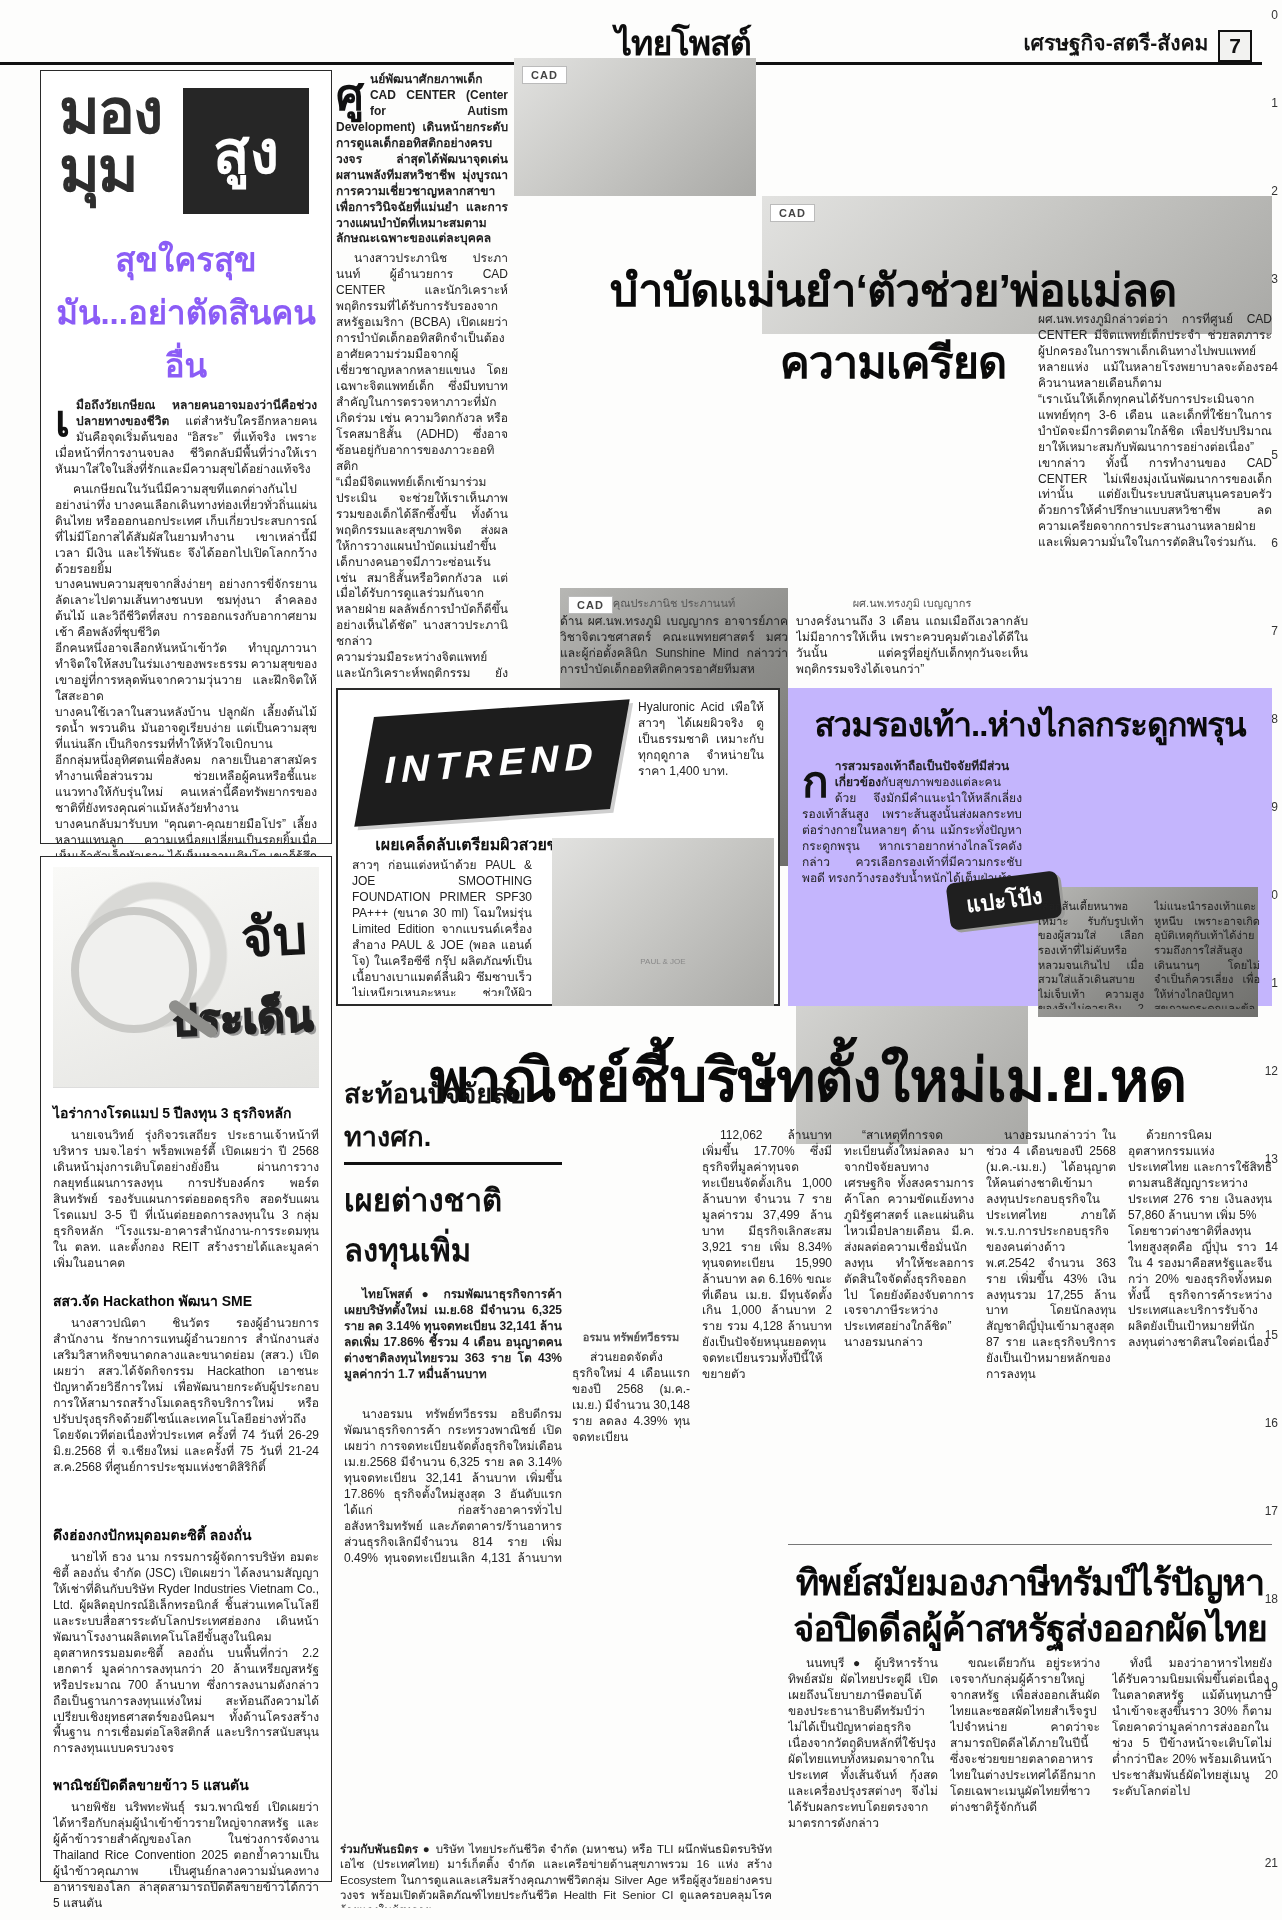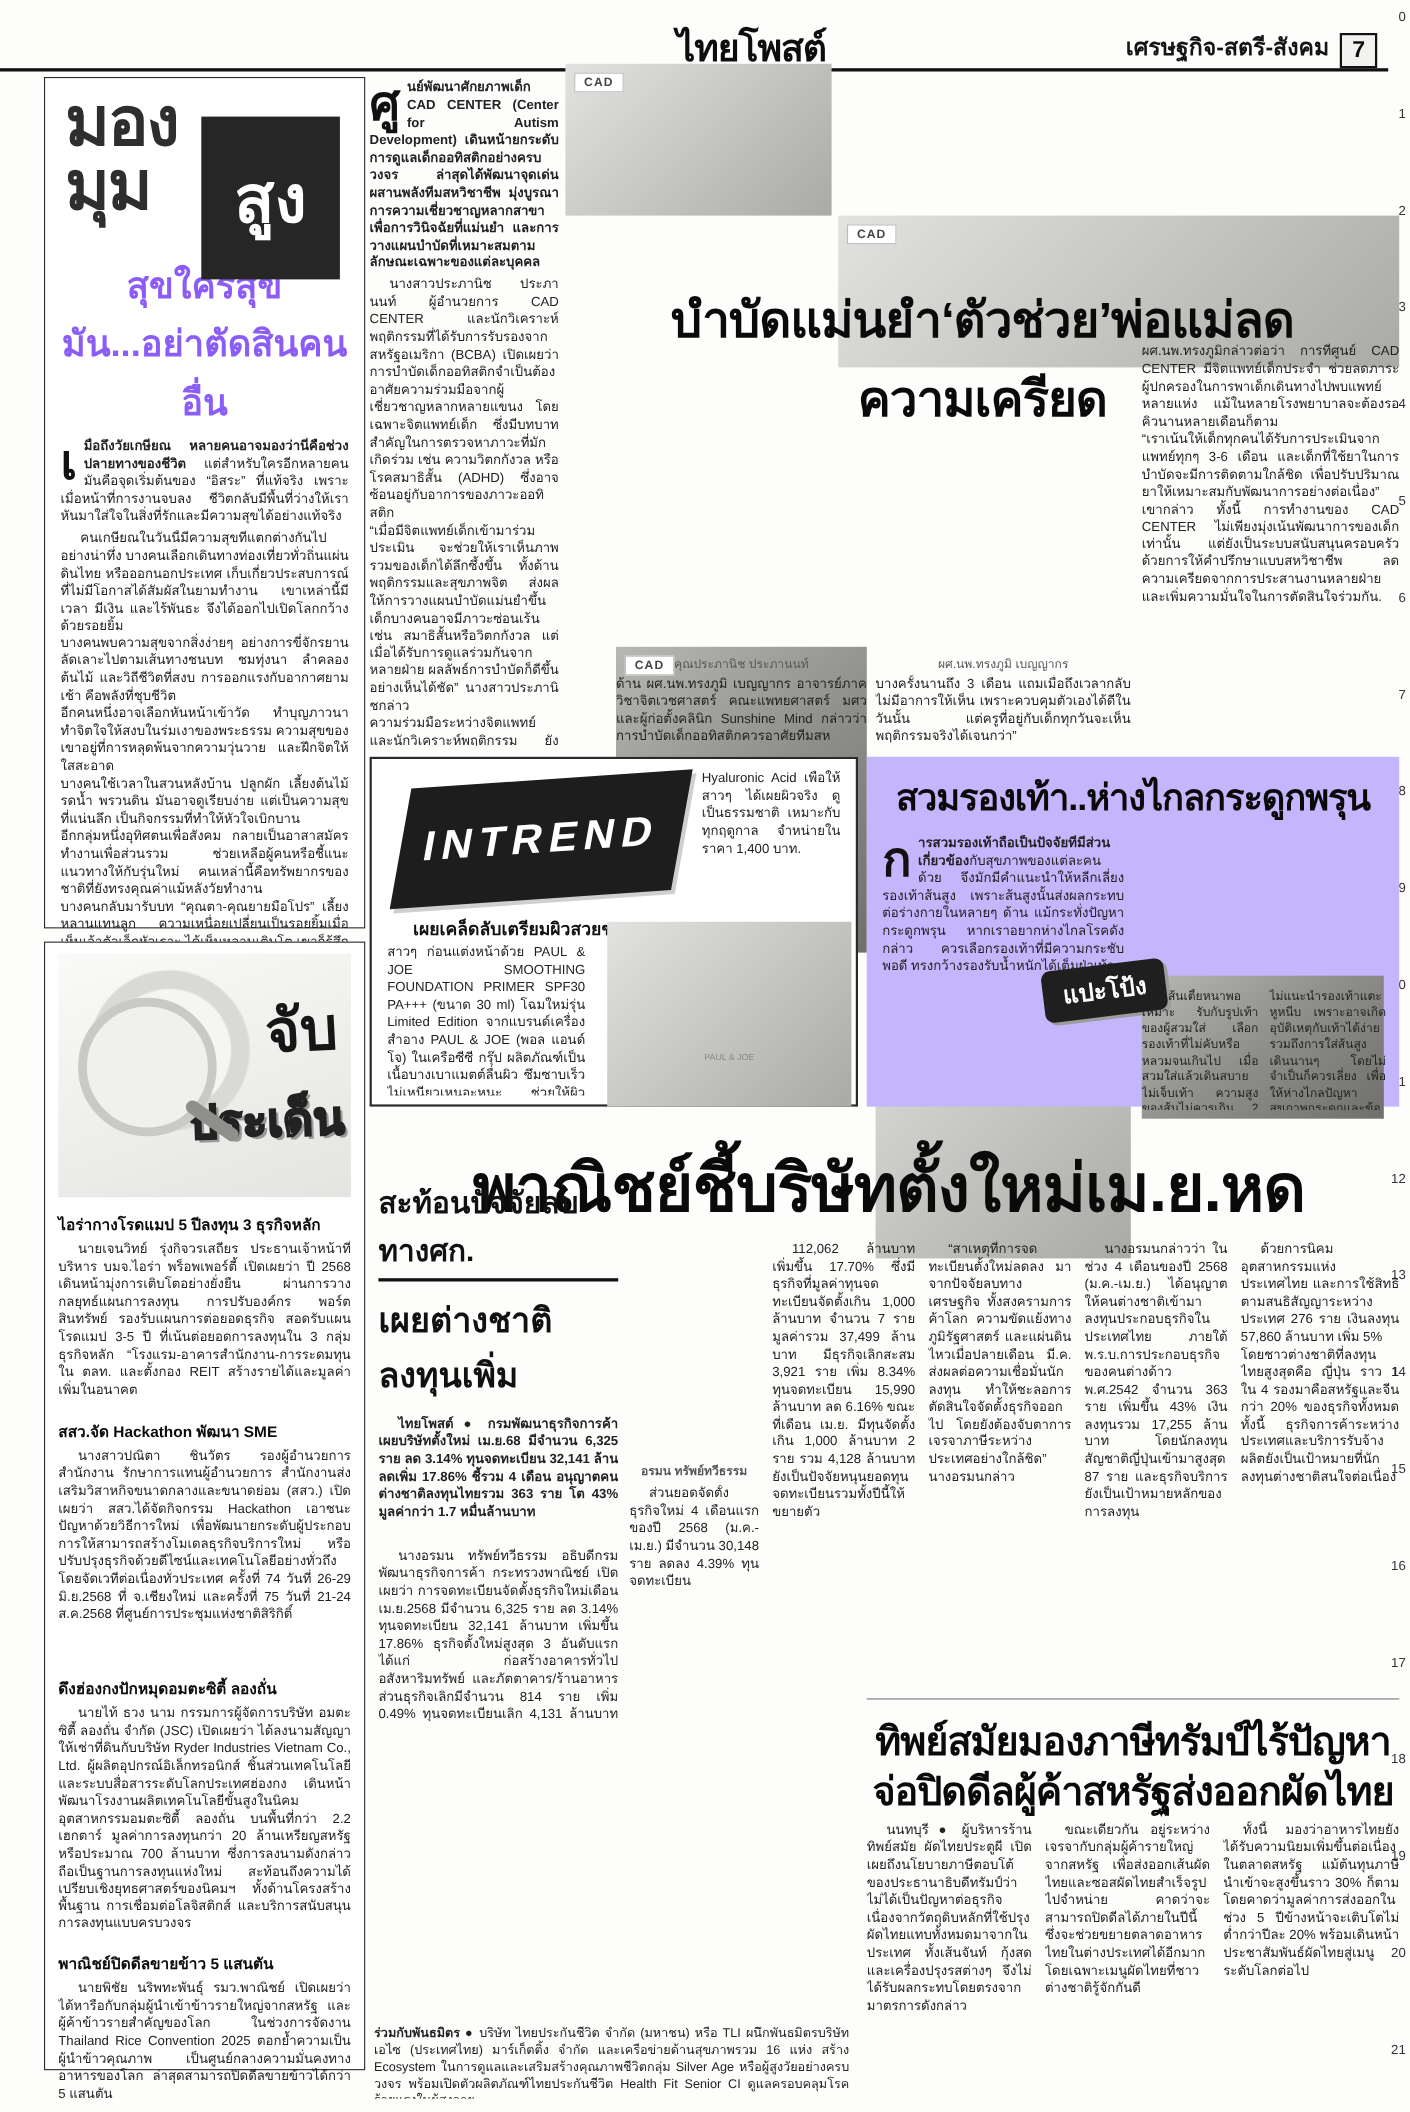--- a/index.html
+++ b/index.html
@@ -90,21 +90,21 @@
   <div class="abs" style="right:30px;top:26px;text-align:right;">
     <span class="mast-section">เศรษฐกิจ-สตรี-สังคม</span><span class="mast-page">7</span>
   </div>
   <div class="abs rule" style="left:0;top:62px;width:612px;height:3px;"></div>
   <div class="abs rule" style="left:615px;top:62px;width:647px;height:3px;"></div>
 
   <div class="abs box" style="left:40px;top:70px;width:292px;height:774px;padding:12px 14px;box-sizing:border-box;">
     <div style="position:relative;height:150px;">
       <div class="mong-logo-word" style="position:absolute;left:4px;top:0;">มอง</div>
       <div class="mong-logo-word" style="position:absolute;left:4px;top:58px;">มุม</div>
-      <div class="mong-soong abs" style="left:128px;top:23px;width:126px;height:148px;text-align:center;">สูง</div>
+      <div class="mong-soong abs" style="left:128px;top:5px;width:126px;height:126px;text-align:center;">สูง</div>
     </div>
     <div class="mong-headline">สุขใครสุขมัน...อย่าตัดสินคนอื่น</div>
     <div style="height:500px;overflow:hidden;margin-top:6px;">
       <p class="jtext" style="margin:0;"><span class="dropcap">เ</span><b>มื่อถึงวัยเกษียณ หลายคนอาจมองว่านี่คือช่วงปลายทางของชีวิต</b><span> แต่สำหรับใครอีกหลายคน มันคือจุดเริ่มต้นของ “อิสระ” ที่แท้จริง เพราะเมื่อหน้าที่การงานจบลง ชีวิตกลับมีพื้นที่ว่างให้เราหันมาใส่ใจในสิ่งที่รักและมีความสุขได้อย่างแท้จริง</span></p>
       <div class="jtext indent" style="margin-top:4px;">คนเกษียณในวันนี้มีความสุขที่แตกต่างกันไปอย่างน่าทึ่ง บางคนเลือกเดินทางท่องเที่ยวทั่วถิ่นแผ่นดินไทย หรือออกนอกประเทศ เก็บเกี่ยวประสบการณ์ที่ไม่มีโอกาสได้สัมผัสในยามทำงาน เขาเหล่านี้มีเวลา มีเงิน และไร้พันธะ จึงได้ออกไปเปิดโลกกว้างด้วยรอยยิ้ม
 บางคนพบความสุขจากสิ่งง่ายๆ อย่างการขี่จักรยาน ลัดเลาะไปตามเส้นทางชนบท ชมทุ่งนา ลำคลอง ต้นไม้ และวิถีชีวิตที่สงบ การออกแรงกับอากาศยามเช้า คือพลังที่ชุบชีวิต
 อีกคนหนึ่งอาจเลือกหันหน้าเข้าวัด ทำบุญภาวนา ทำจิตใจให้สงบในร่มเงาของพระธรรม ความสุขของเขาอยู่ที่การหลุดพ้นจากความวุ่นวาย และฝึกจิตให้ใสสะอาด
 บางคนใช้เวลาในสวนหลังบ้าน ปลูกผัก เลี้ยงต้นไม้ รดน้ำ พรวนดิน มันอาจดูเรียบง่าย แต่เป็นความสุขที่แน่นลึก เป็นกิจกรรมที่ทำให้หัวใจเบิกบาน
 อีกกลุ่มหนึ่งอุทิศตนเพื่อสังคม กลายเป็นอาสาสมัคร ทำงานเพื่อส่วนรวม ช่วยเหลือผู้คนหรือชี้แนะแนวทางให้กับรุ่นใหม่ คนเหล่านี้คือทรัพยากรของชาติที่ยังทรงคุณค่าแม้หลังวัยทำงาน
 บางคนกลับมารับบท “คุณตา-คุณยายมือโปร” เลี้ยงหลานแทนลูก ความเหนื่อยเปลี่ยนเป็นรอยยิ้มเมื่อเห็นเจ้าตัวเล็กหัวเราะ ได้เห็นหลานเติบโต เขาก็รู้สึกเหมือนได้มีชีวิตอีกรอบ

